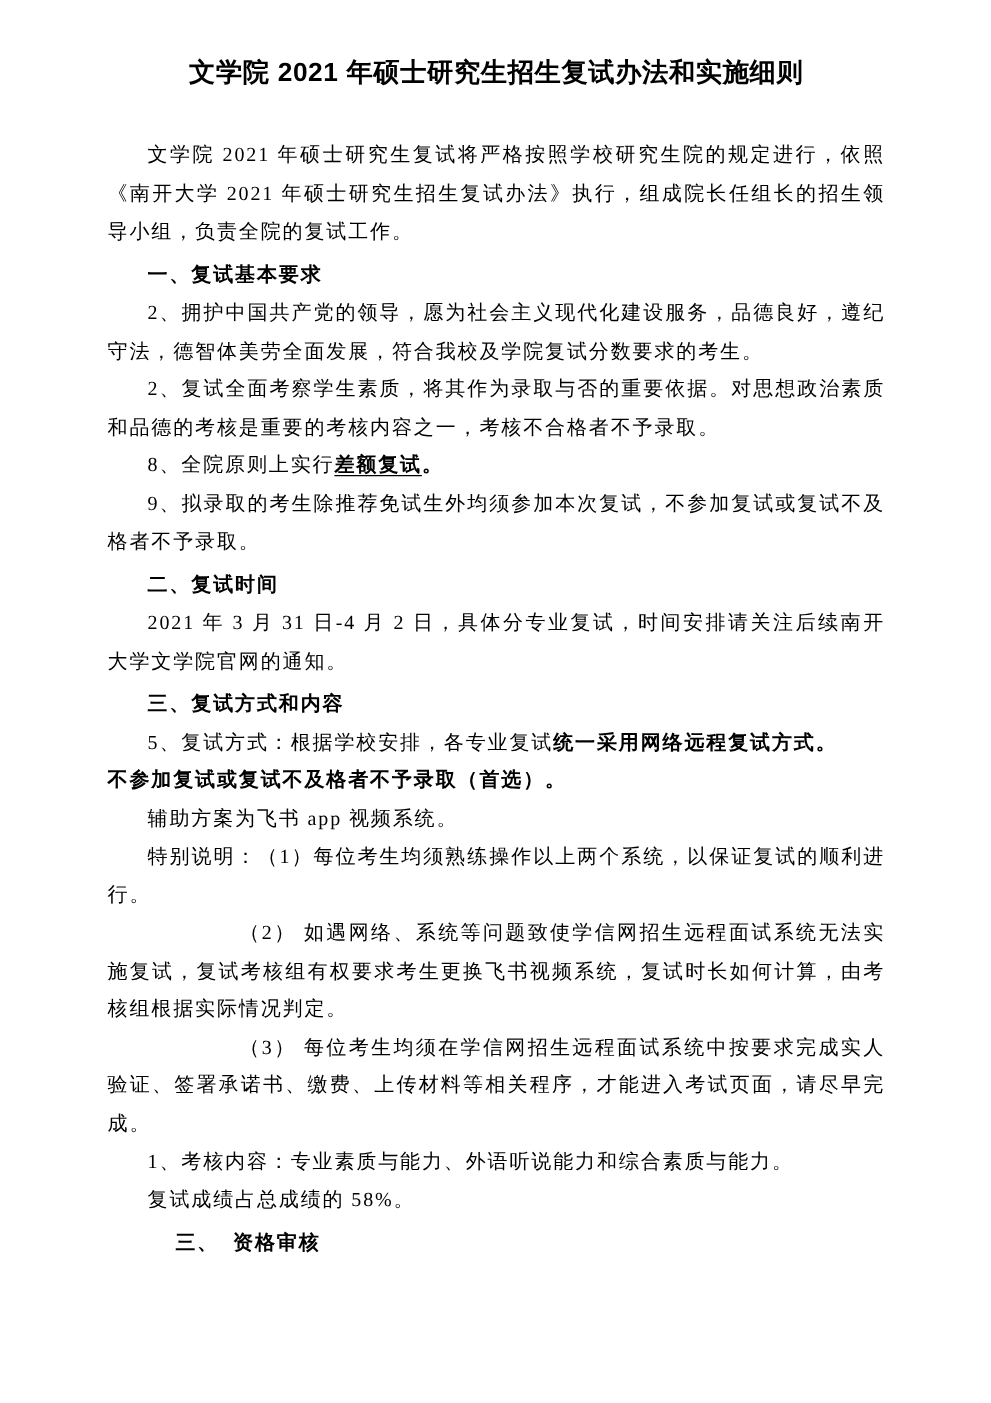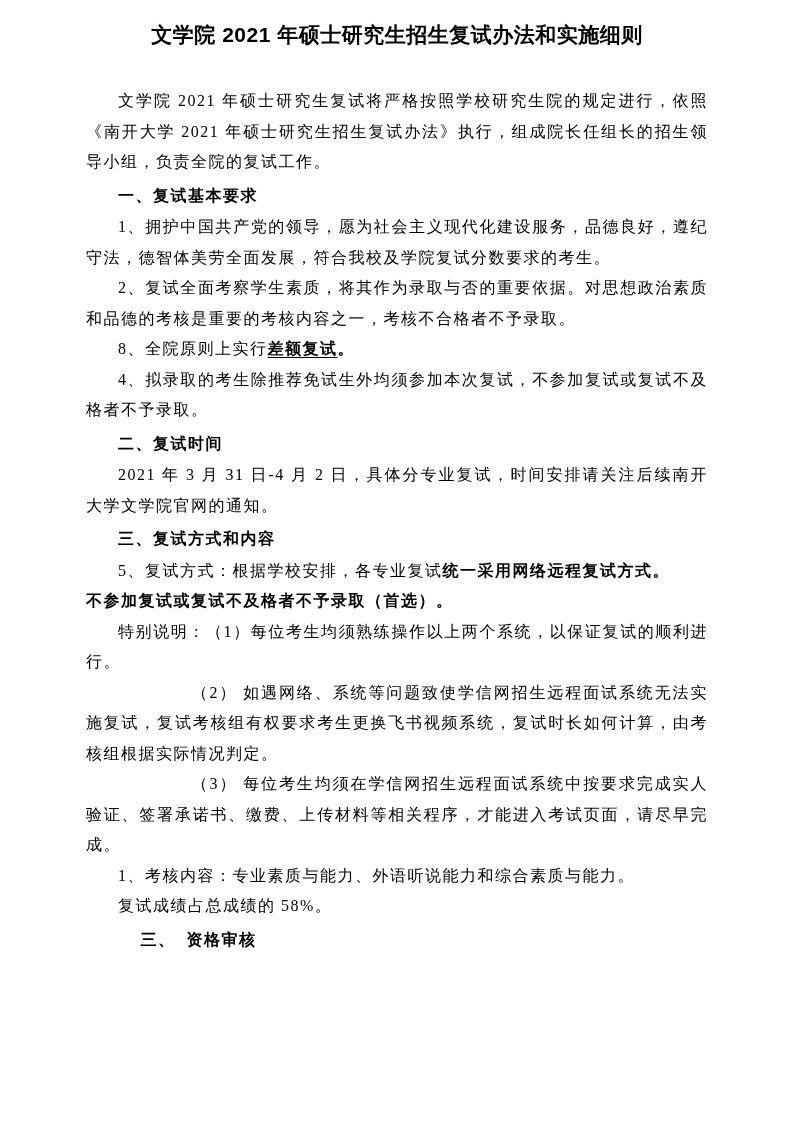--- a/index.html
+++ b/index.html
@@ -7,21 +7,21 @@
     padding: 0;
     background: #ffffff;
   }
   .page {
     position: relative;
     width: 793px;
     height: 1122px;
     box-sizing: border-box;
     background: #ffffff;
     color: #000000;
-    padding: 20px 85px 0 86px;
+    padding: 44px 85px 0 86px;
     font-family: "Liberation Serif", "DejaVu Serif", serif;
     font-size: 16px;
     letter-spacing: 1.5px;
     overflow: hidden;
   }
   .doc-title {
     margin: 0 0 36px 0;
     font-size: 21px;
     line-height: 30px;
     font-weight: bold;
@@ -59,36 +59,37 @@
 <body>
 
 <div class="page">
 
   <h1 class="doc-title">文学院 2021 年硕士研究生招生复试办法和实施细则</h1>
 
   <p class="para">文学院 2021 年硕士研究生复试将严格按照学校研究生院的规定进行，依照《南开大学 2021 年硕士研究生招生复试办法》执行，组成院长任组长的招生领导小组，负责全院的复试工作。</p>
 
   <p class="para sec">一、复试基本要求</p>
 
-  <p class="para">1、拥护中国共产党的领导，愿为社会主义现代化建设服务，品德良好，遵纪守法，德智体美劳全面发展，符合我校及学院复试分数要求的考生。</p>
+  <p class="para">2、拥护中国共产党的领导，愿为社会主义现代化建设服务，品德良好，遵纪守法，德智体美劳全面发展，符合我校及学院复试分数要求的考生。</p>
 
   <p class="para">2、复试全面考察学生素质，将其作为录取与否的重要依据。对思想政治素质和品德的考核是重要的考核内容之一，考核不合格者不予录取。</p>
 
   <p class="para"><span>8、全院原则上实行</span><span class="b u">差额复试</span><span class="b">。</span></p>
 
-  <p class="para">4、拟录取的考生除推荐免试生外均须参加本次复试，不参加复试或复试不及格者不予录取。</p>
+  <p class="para">9、拟录取的考生除推荐免试生外均须参加本次复试，不参加复试或复试不及格者不予录取。</p>
 
   <p class="para sec">二、复试时间</p>
 
   <p class="para">2021 年 3 月 31 日-4 月 2 日，具体分专业复试，时间安排请关注后续南开大学文学院官网的通知。</p>
 
   <p class="para sec">三、复试方式和内容</p>
 
   <p class="para"><span>5、复试方式：根据学校安排，各专业复试</span><span class="b">统一采用网络远程复试方式。</span><br><span class="b">不参加复试或复试不及格者不予录取（首选）。</span></p>
 
+  <p class="para">辅助方案为飞书 app 视频系统。</p>
 
   <p class="para">特别说明：（1）每位考生均须熟练操作以上两个系统，以保证复试的顺利进行。</p>
 
   <p class="para deep">（2） 如遇网络、系统等问题致使学信网招生远程面试系统无法实施复试，复试考核组有权要求考生更换飞书视频系统，复试时长如何计算，由考核组根据实际情况判定。</p>
 
   <p class="para deep">（3） 每位考生均须在学信网招生远程面试系统中按要求完成实人验证、签署承诺书、缴费、上传材料等相关程序，才能进入考试页面，请尽早完成。</p>
 
   <p class="para">1、考核内容：专业素质与能力、外语听说能力和综合素质与能力。</p>
 
 

